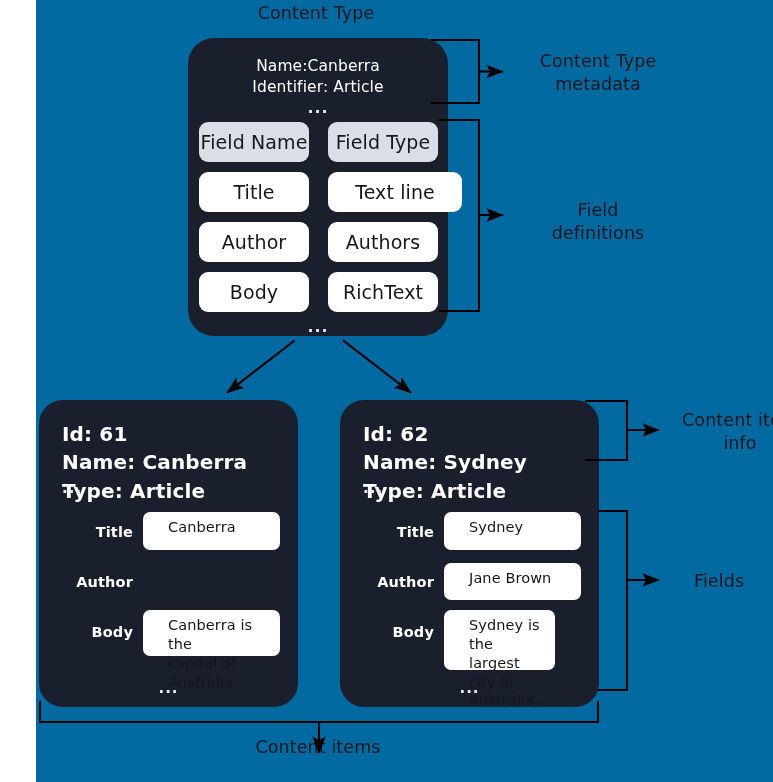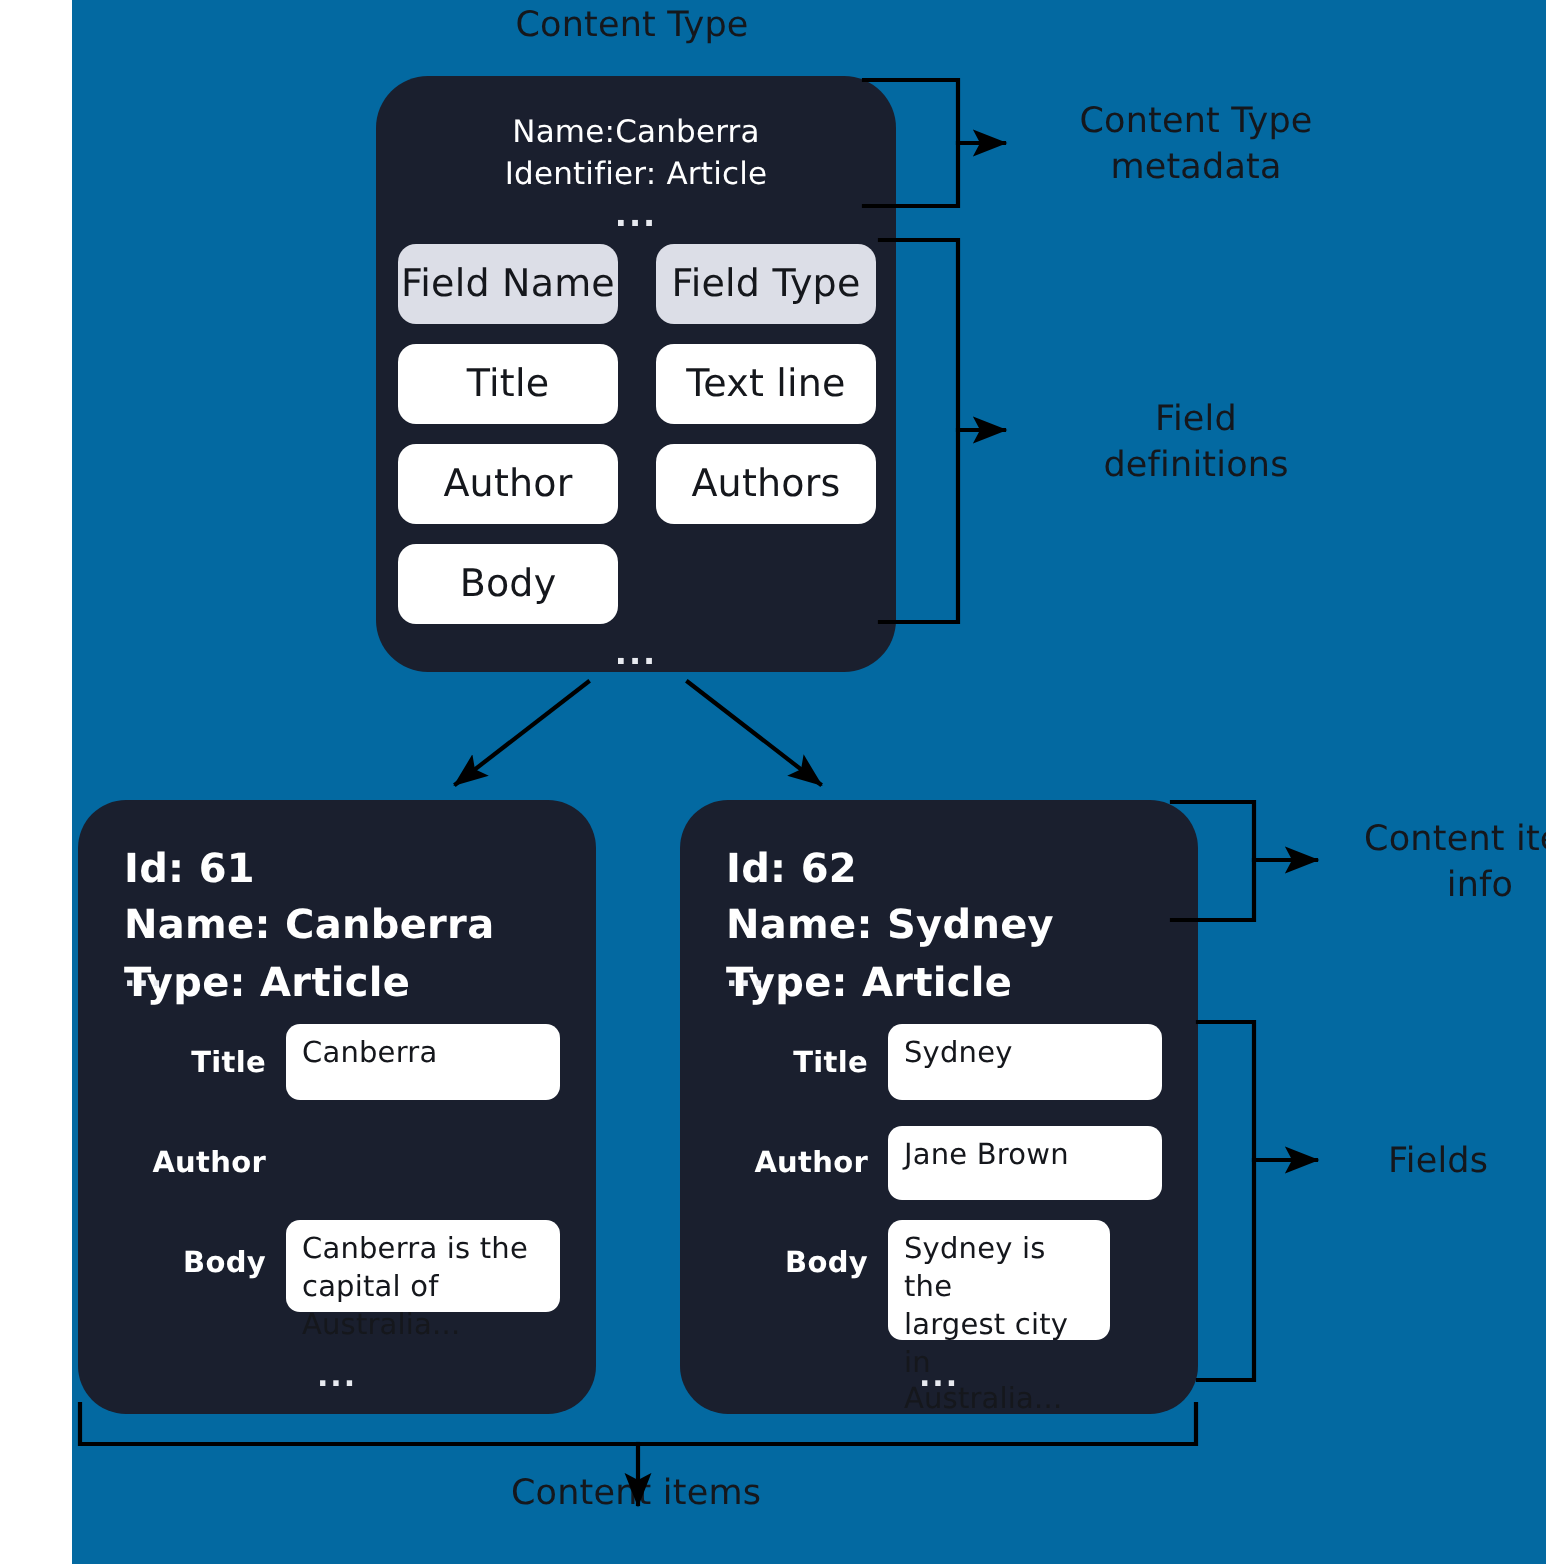--- a/index.html
+++ b/index.html
@@ -110,21 +110,21 @@
     letter-spacing: 0.15px;
   }
   .frow-box {
     position: absolute;
     box-sizing: border-box;
     background: #ffffff;
     border-radius: 7px;
     color: #15171c;
     font-size: 14.5px;
     line-height: 1.3;
-    padding: 6px 8px 6px 8px;
+    padding: 6px 8px 6px 25px;
     white-space: pre-line;
     letter-spacing: 0.1px;
   }
 
   
   #lines {
     position: absolute;
     left: 0; top: 0;
     width: 773px;
     height: 782px;
@@ -142,26 +142,27 @@
 
     <div class="ct-meta" style="left:0; top:18px;">Name:Canberra
 Identifier: Article</div>
 
     <div class="ellipsis-center" style="left:0; top:62px;">...</div>
 
     <div class="chip head" style="left:11px; top:84px; width:110px; height:40px;">Field Name</div>
     <div class="chip head" style="left:140px; top:84px; width:110px; height:40px;">Field Type</div>
 
     <div class="chip val" style="left:11px; top:134px; width:110px; height:40px;">Title</div>
-    <div class="chip val" style="left:140px; top:134px; width:110px; height:40px;">Text line</div>
+    <div class="chip val" style="left:140px; top:134px; width:134px; height:40px;">Text line</div>
 
     <div class="chip val" style="left:11px; top:184px; width:110px; height:40px;">Author</div>
     <div class="chip val" style="left:140px; top:184px; width:110px; height:40px;">Authors</div>
 
     <div class="chip val" style="left:11px; top:234px; width:110px; height:40px;">Body</div>
+    <div class="chip val" style="left:140px; top:234px; width:110px; height:40px;">RichText</div>
 
     <div class="ellipsis-center" style="left:0; top:281px;">...</div>
   </div>
 
   <div class="caption" style="left:472px; top:50px; width:180px;">Content Type
 metadata</div>
 
   <div class="caption" style="left:472px; top:199px; width:180px;">Field
 definitions</div>
 

